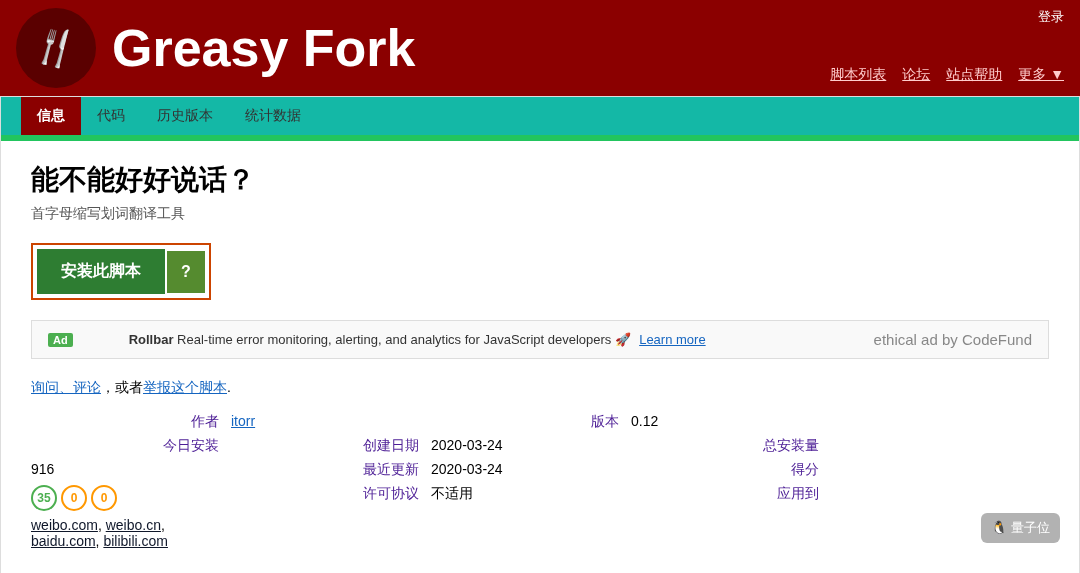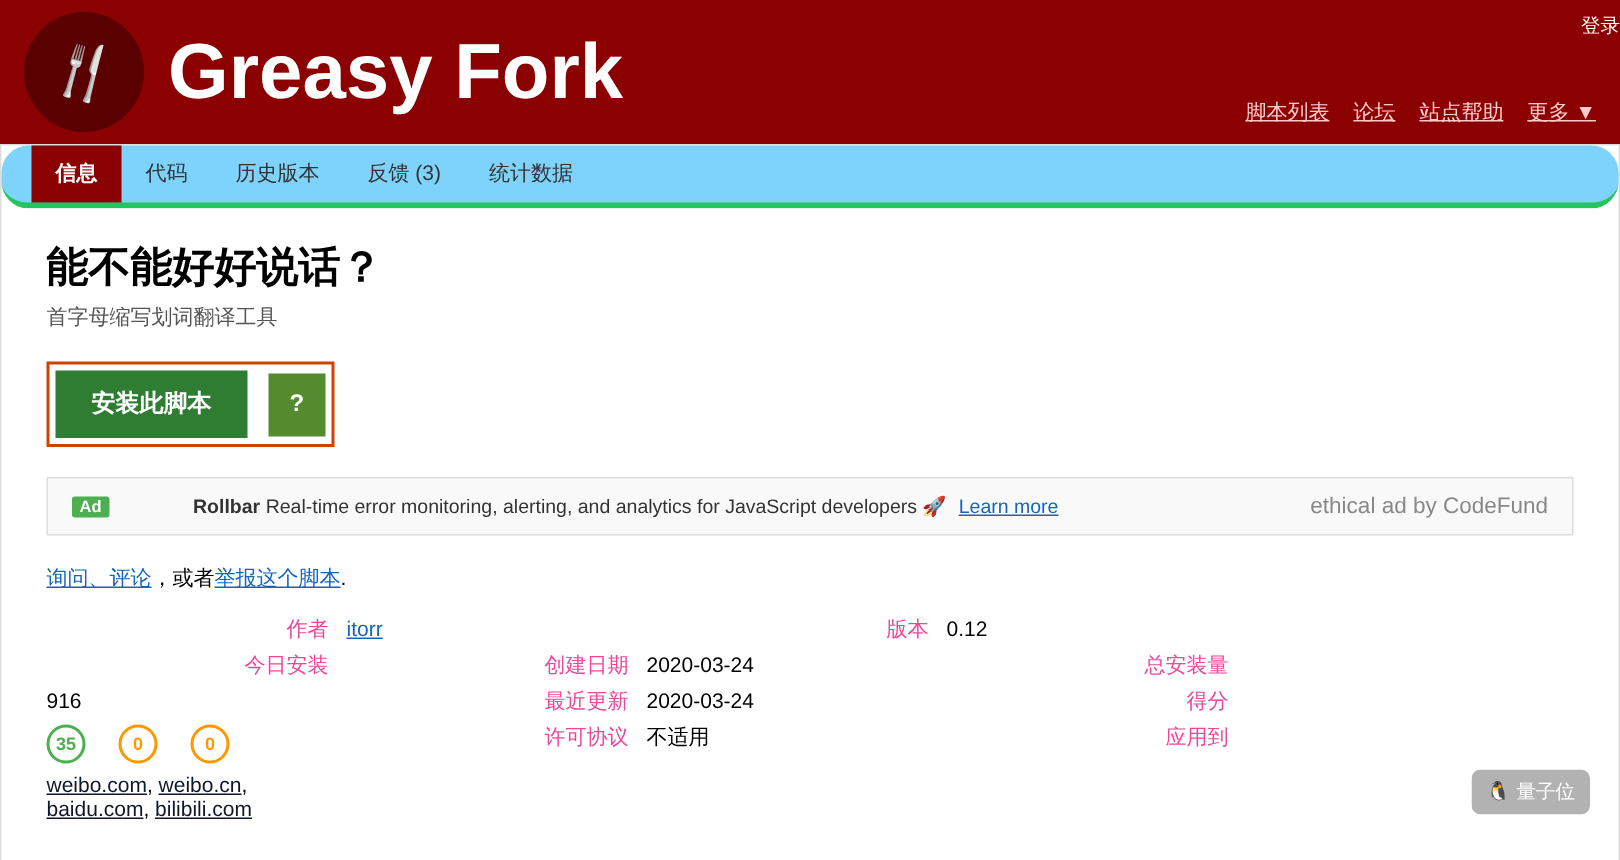--- a/index.html
+++ b/index.html
@@ -35,21 +35,21 @@
     .header-title {
       color: #fff;
       font-size: 52px;
       font-weight: bold;
       margin-left: 16px;
       flex: 1;
     }
     .header-top-right {
       position: absolute;
       top: 8px;
-      right: 0;
+      right: 16px;
       display: flex;
       align-items: center;
       gap: 12px;
     }
     .login-btn {
       color: #fff;
       text-decoration: none;
       font-size: 13px;
       cursor: pointer;
     }
@@ -82,24 +82,23 @@
     
     .main {
       border: 1px solid #ddd;
       margin: 0;
       padding: 0;
     }
 
     
     .tabs {
       display: flex;
-      border-bottom: 4px solid #22c55e;
+      border-bottom: 6px solid #22c55e;
       padding: 0 20px;
-      background: #7dd3fc;
-      border-radius: 18px;
+      background: #14b8a6;
     }
     .tab {
       padding: 10px 16px;
       cursor: pointer;
       font-size: 14px;
       color: #333;
       text-decoration: none;
     }
     .tab.active {
       background: #8b0000;
@@ -121,21 +120,21 @@
     .script-subtitle {
       font-size: 14px;
       color: #555;
       margin-bottom: 20px;
     }
 
     
     .install-area {
       display: flex;
       align-items: center;
-      gap: 12px;
+      gap: 0;
       margin-bottom: 20px;
       border: 2px solid #cc4400;
       display: inline-flex;
       padding: 4px;
     }
     .install-btn {
       background: #2e7d32;
       color: #fff;
       border: none;
       padding: 12px 24px;
@@ -208,36 +207,36 @@
     
     .meta-table {
       display: grid;
       grid-template-columns: 200px 200px 200px 200px;
       gap: 6px 0;
       font-size: 14px;
       margin-bottom: 10px;
     }
     .meta-label {
       text-align: right;
-      color: #ec4899;
+      color: #4c1d95;
       padding-right: 12px;
     }
     .meta-value {
       color: #000;
     }
     .meta-value a {
       color: #1565c0;
       text-decoration: underline;
       cursor: pointer;
     }
 
     
     .score-badges {
       display: flex;
-      gap: 22px;
+      gap: 4px;
       align-items: center;
     }
     .badge-circle {
       width: 26px;
       height: 26px;
       border-radius: 50%;
       display: flex;
       align-items: center;
       justify-content: center;
       font-size: 12px;
@@ -292,21 +291,20 @@
     <a class="more-btn">更多 ▼</a>
   </div>
 </div>
 
 <div class="main">
 
   <div class="tabs">
     <a class="tab active">信息</a>
     <a class="tab">代码</a>
     <a class="tab">历史版本</a>
-    <a class="tab">反馈 (3)</a>
     <a class="tab">统计数据</a>
   </div>
 
   <div class="content">
 
     <div class="script-title">能不能好好说话？</div>
     <div class="script-subtitle">首字母缩写划词翻译工具</div>
 
     
     <div class="install-area">

